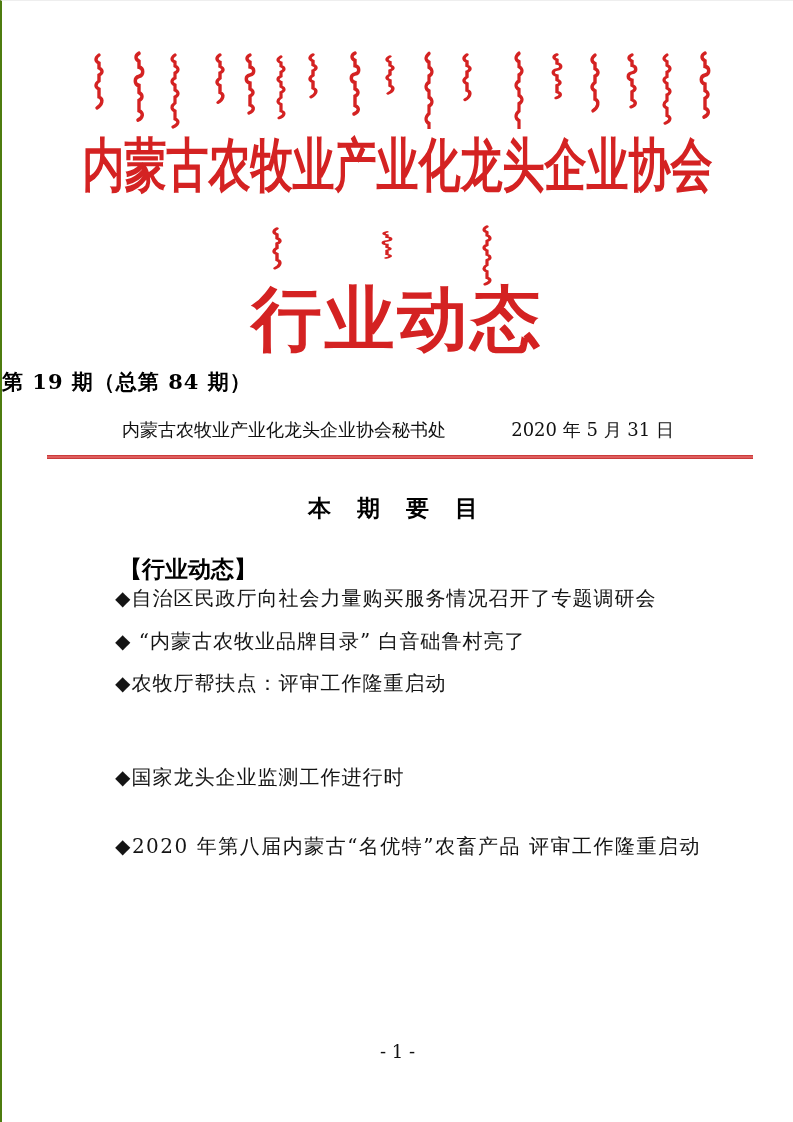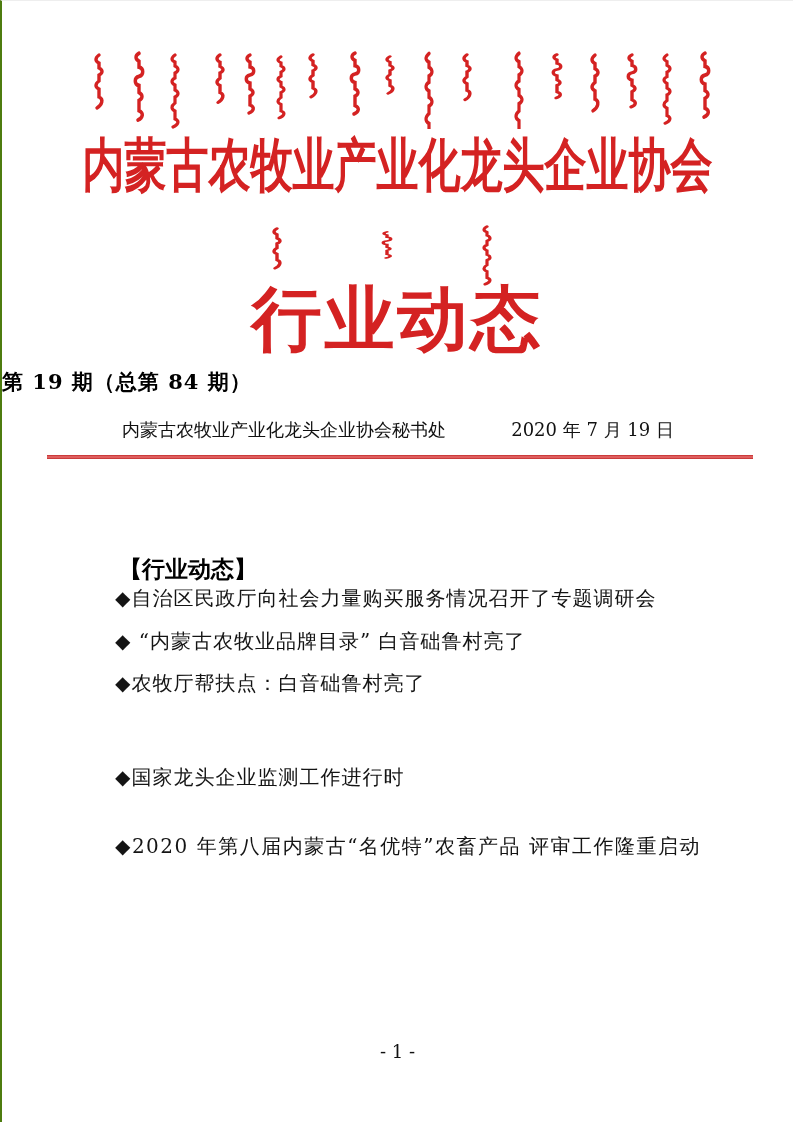--- a/index.html
+++ b/index.html
@@ -175,29 +175,30 @@
     <use href="#mgC" transform="translate(118,6) scale(1,0.45)"></use>
     <use href="#mgB" transform="translate(218,0) scale(1,0.8)"></use>
   </svg>
 
   <div class="bulletin-title">行业动态</div>
 
   <div class="issue-line">第 19 期（总第 84 期）</div>
 
   <div class="byline">
     <span>内蒙古农牧业产业化龙头企业协会秘书处</span>
-    <span>2020 年 7 月 19 日</span>
+    <span>2020 年 5 月 31 日</span>
   </div>
 
   <div class="red-rule"></div>
 
+  <div class="toc-heading">本 期 要 目</div>
 
   <div class="section-title" style="top:553px">【行业动态】</div>
   <div class="toc-item" style="top:584px">◆自治区民政厅向社会力量购买服务情况召开了专题调研会</div>
   <div class="toc-item" style="top:627px">◆ “内蒙古农牧业品牌目录” 白音础鲁村亮了</div>
-  <div class="toc-item" style="top:669px">◆农牧厅帮扶点：白音础鲁村亮了</div>
+  <div class="toc-item" style="top:669px">◆农牧厅帮扶点：评审工作隆重启动</div>
 
   <div class="toc-item" style="top:763px">◆国家龙头企业监测工作进行时</div>
   <div class="toc-item wrap" style="top:822px">◆2020 年第八届内蒙古“名优特”农畜产品 评审工作隆重启动</div>
 
   <div class="footer-page-num">- 1 -</div>
 
 </div>
 
 </body></html>

